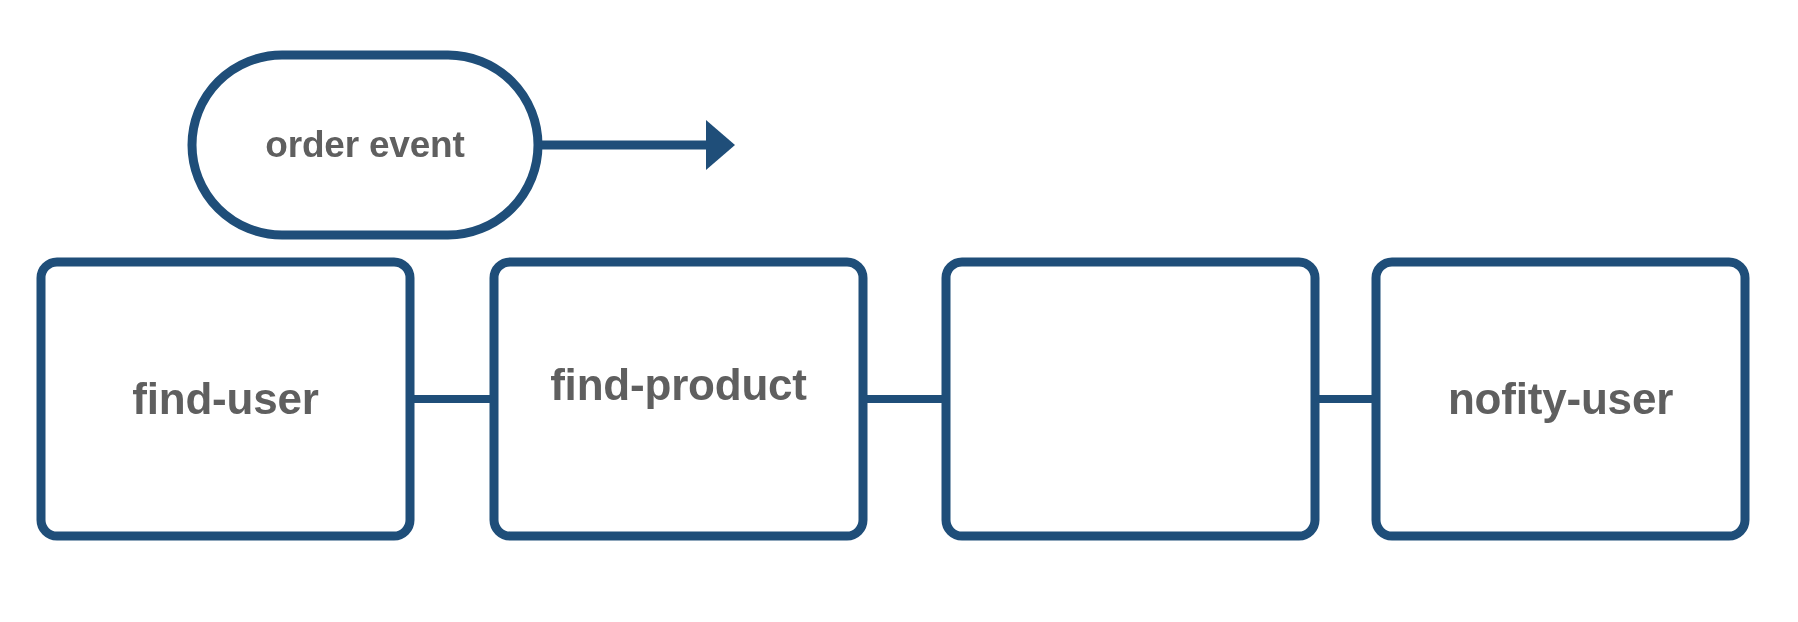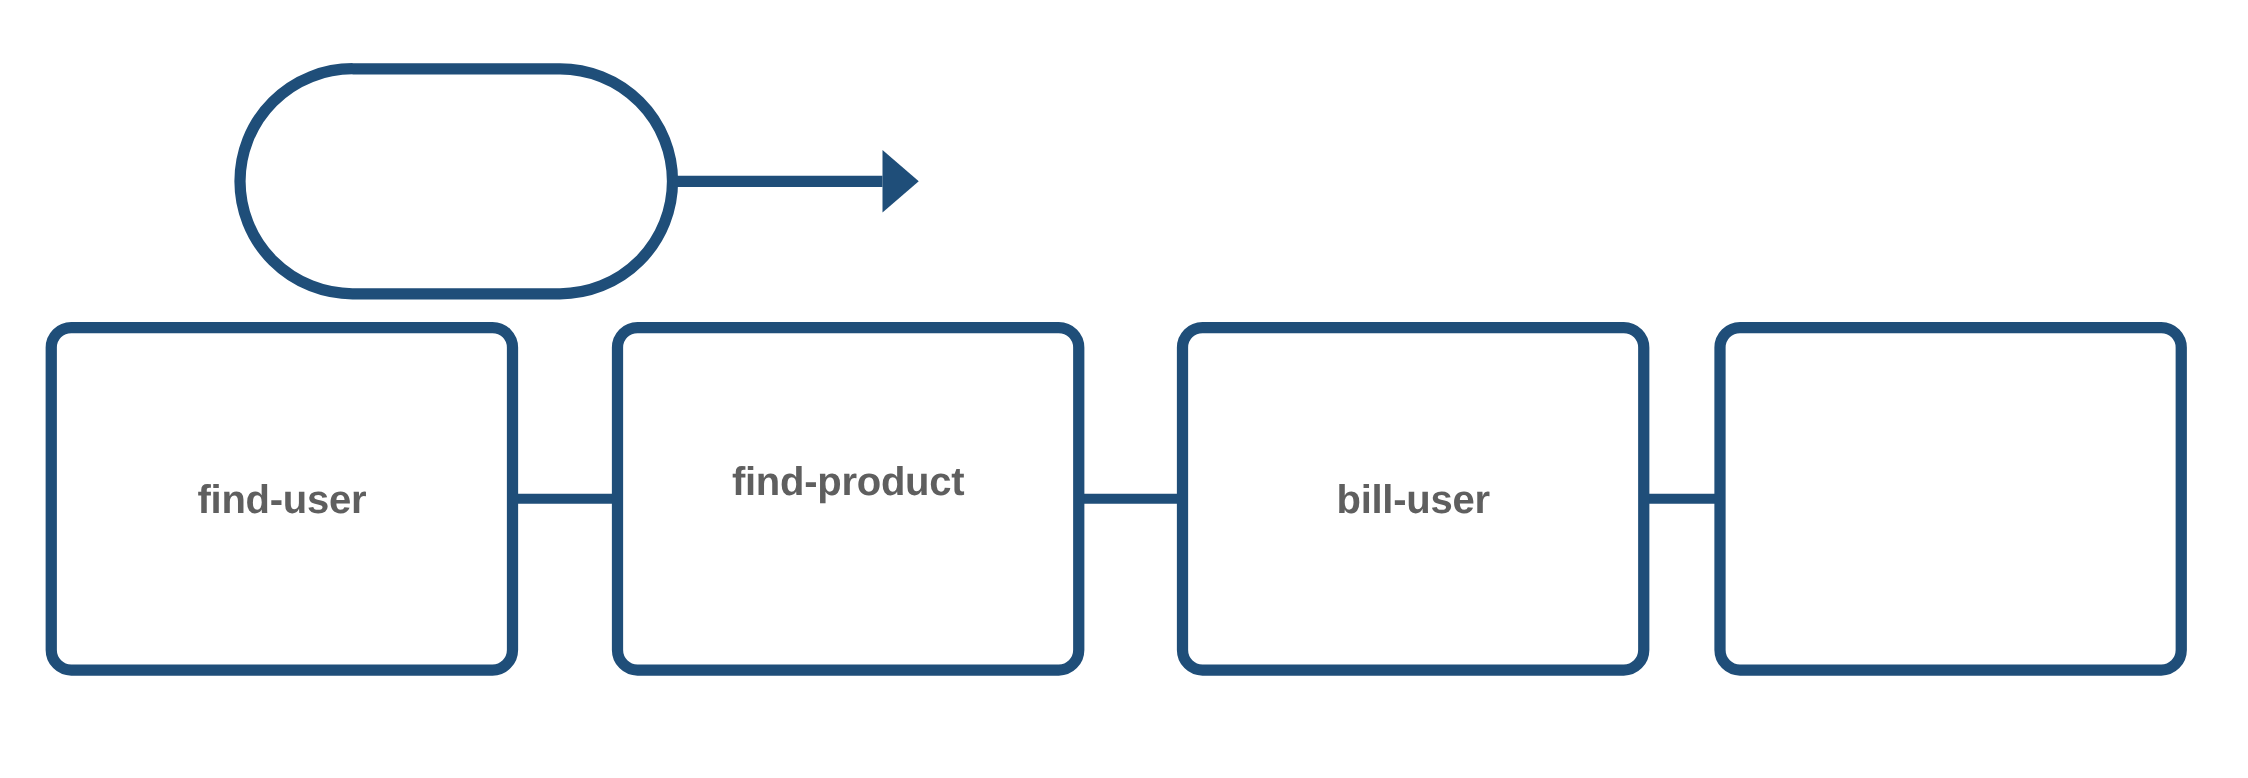--- a/index.html
+++ b/index.html
@@ -32,21 +32,21 @@
     align-items: center;
     justify-content: center;
     font-family: "Liberation Sans", sans-serif;
     font-weight: bold;
     color: #5f5f5f;
     white-space: nowrap;
     letter-spacing: -0.2px;
     pointer-events: none;
   }
   .box-label {
-    font-size: 32px;
+    font-size: 44px;
   }
   .pill-label {
     font-size: 37px;
   }
 </style>
 </head>
 <body>
 
 <div id="canvas">
 
@@ -62,21 +62,22 @@
     <line x1="408" y1="399" x2="496" y2="399" stroke="#1f4e79" stroke-width="8"></line>
     <line x1="861" y1="399" x2="948" y2="399" stroke="#1f4e79" stroke-width="8"></line>
     <line x1="1313" y1="399" x2="1378" y2="399" stroke="#1f4e79" stroke-width="8"></line>
 
     <rect x="41" y="262" width="369" height="274" rx="16" ry="16" fill="#ffffff" stroke="#1f4e79" stroke-width="9"></rect>
     <rect x="494" y="262" width="369" height="274" rx="16" ry="16" fill="#ffffff" stroke="#1f4e79" stroke-width="9"></rect>
     <rect x="946" y="262" width="369" height="274" rx="16" ry="16" fill="#ffffff" stroke="#1f4e79" stroke-width="9"></rect>
     <rect x="1376" y="262" width="369" height="274" rx="16" ry="16" fill="#ffffff" stroke="#1f4e79" stroke-width="9"></rect>
   </svg>
 
+  <div class="node-label pill-label" style="left:192px; top:55px; width:346px; height:180px;">order event</div>
 
   <div class="node-label box-label" style="left:41px; top:262px; width:369px; height:274px;">find-user</div>
 
   <div class="node-label box-label" style="left:494px; top:248px; width:369px; height:274px;">find-product</div>
 
-  <div class="node-label box-label" style="left:946px; top:262px; width:369px; height:274px;">bill-user</div>
 
+  <div class="node-label box-label" style="left:1376px; top:262px; width:369px; height:274px;">nofity-user</div>
 
 </div>
 
 </body></html>

